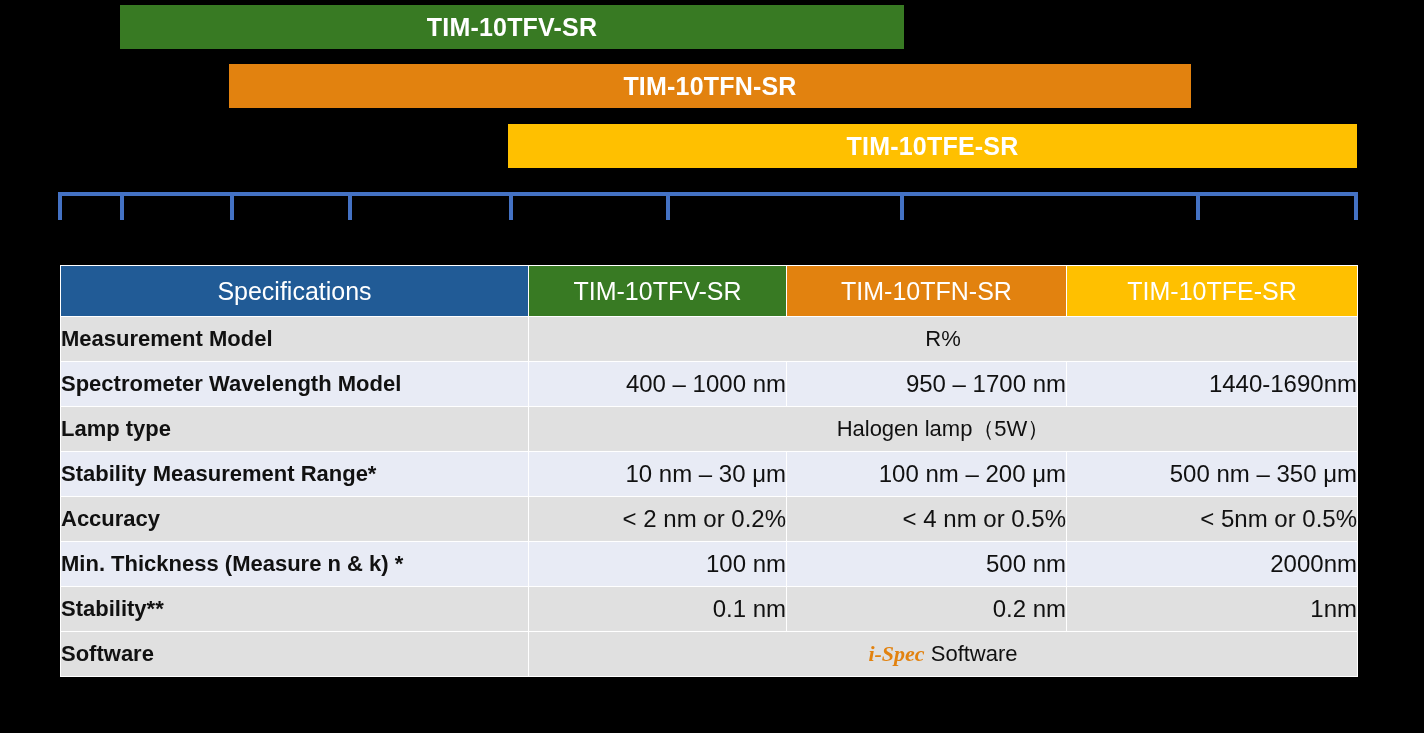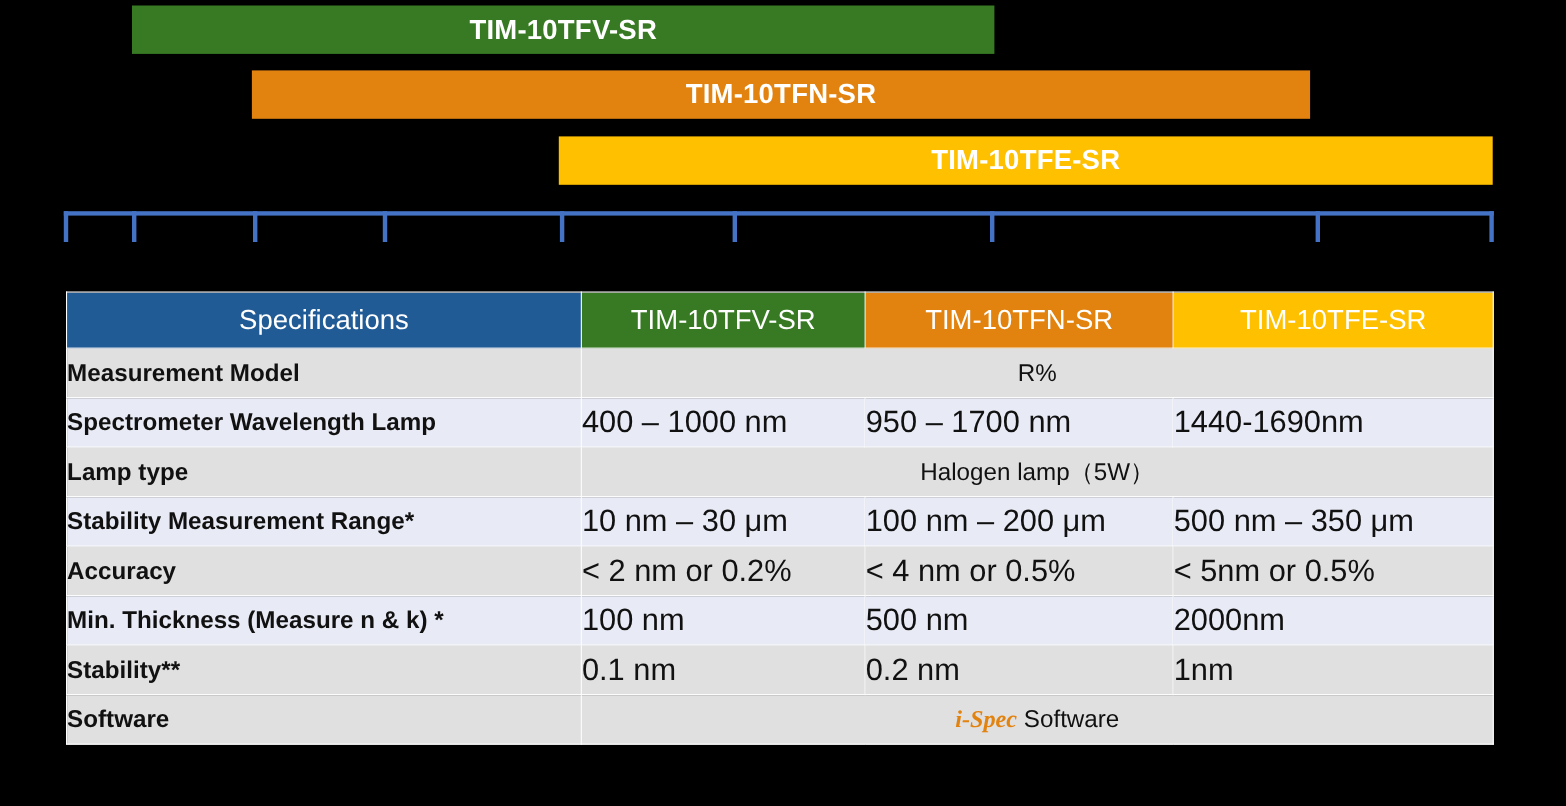--- a/index.html
+++ b/index.html
@@ -116,23 +116,23 @@
   tbody tr.row-even td { background: #E8EBF5; }
 
   td.cell-label {
     font-size: 22px;
     color: #111111;
     text-align: left;
     padding-left: 14px;
     font-weight: bold;
   }
   td.cell-value {
-    font-size: 28px;
+    font-size: 24px;
     color: #111111;
-    text-align: left;
+    text-align: right;
     padding-left: 14px;
   }
   td.cell-merged {
     font-size: 22px;
     color: #111111;
     text-align: center;
   }
   .ispec-mark {
     color: #E2820F;
     font-family: "Liberation Serif", serif;
@@ -188,21 +188,21 @@
       <th id="th-tfn">TIM-10TFN-SR</th>
       <th id="th-tfe">TIM-10TFE-SR</th>
     </tr>
   </thead>
   <tbody id="spec-table-body">
       <tr class="row-odd">
         <td class="cell-label">Measurement Model</td>
         <td class="cell-merged" colspan="3">R%</td>
       </tr>
       <tr class="row-even">
-        <td class="cell-label">Spectrometer Wavelength Lamp</td>
+        <td class="cell-label">Spectrometer Wavelength Model</td>
         <td class="cell-value">400 – 1000 nm</td>
         <td class="cell-value">950 – 1700 nm</td>
         <td class="cell-value">1440-1690nm</td>
       </tr>
       <tr class="row-odd">
         <td class="cell-label">Lamp type</td>
         <td class="cell-merged" colspan="3">Halogen lamp（5W）</td>
       </tr>
       <tr class="row-even">
         <td class="cell-label">Stability Measurement Range*</td>

